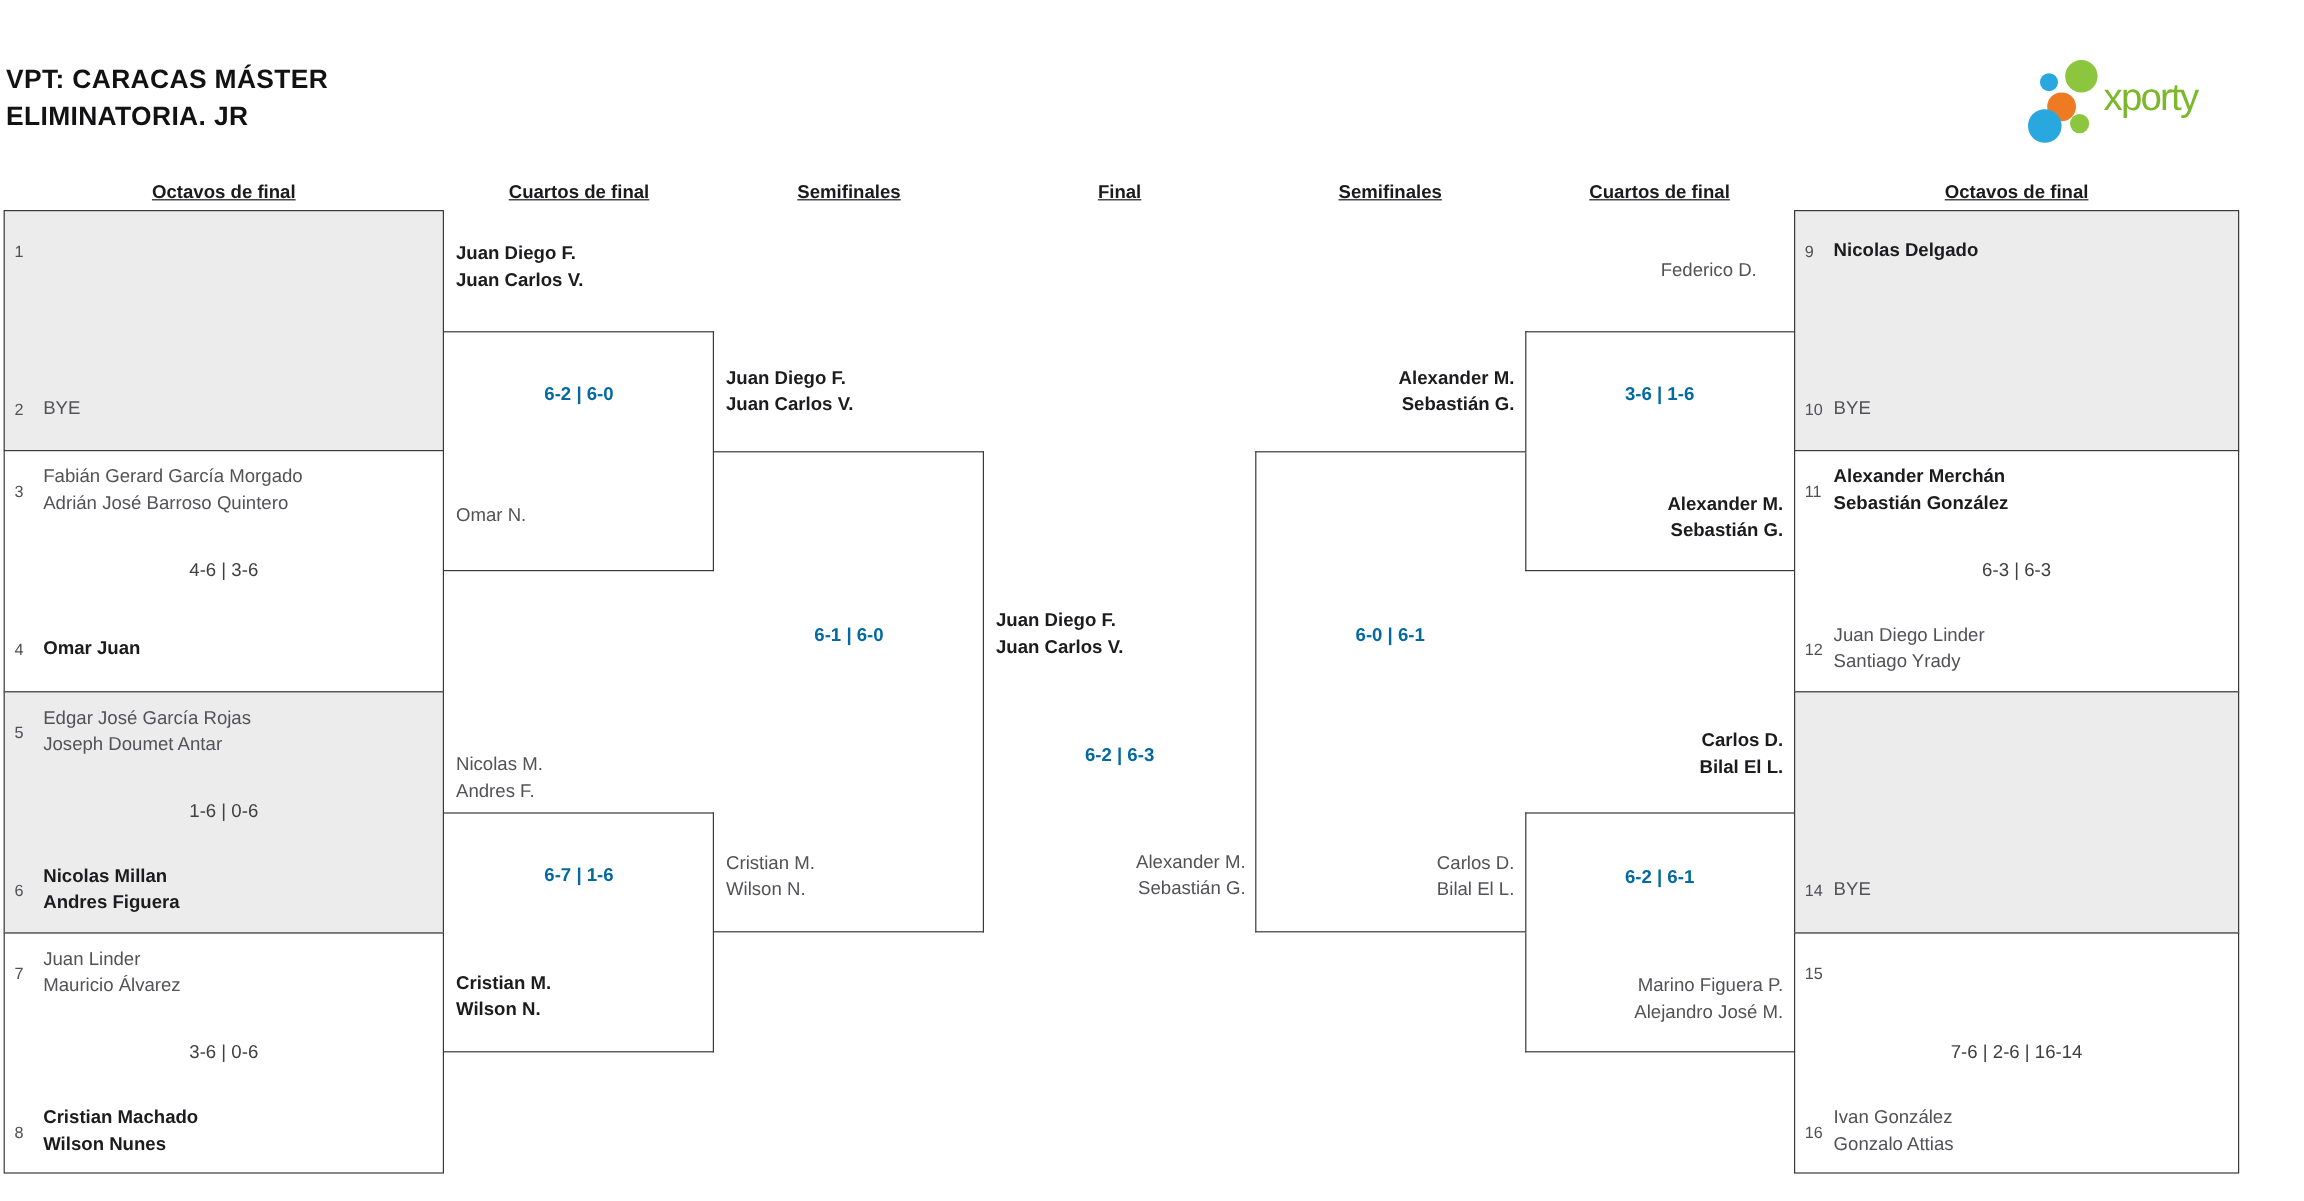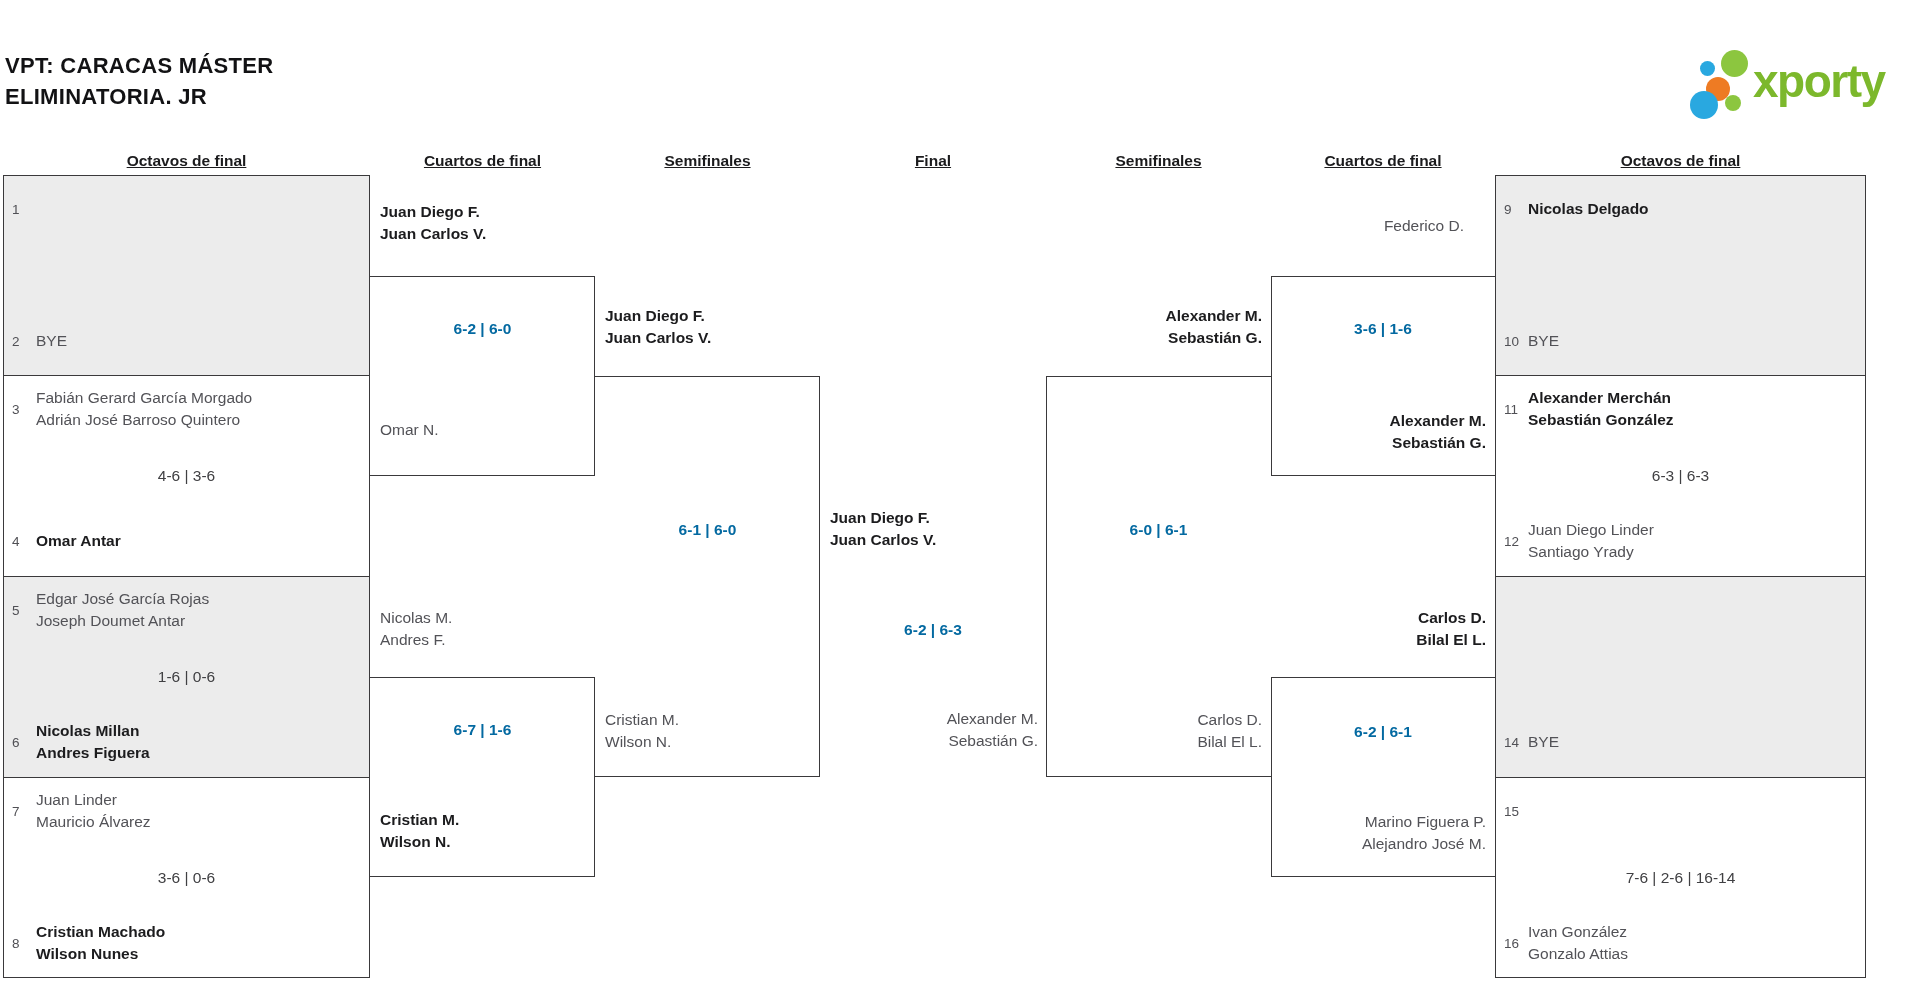--- a/index.html
+++ b/index.html
@@ -5,21 +5,21 @@
   html,body{margin:0;padding:0;background:#fff;}
   #canvas{position:relative;width:1920px;height:1001px;background:#fff;overflow:hidden;
           font-family:"Liberation Sans",sans-serif;margin-top:48px;-webkit-font-smoothing:antialiased;}
 
   
   .ttl{position:absolute;left:5px;top:2px;font-size:22px;font-weight:700;line-height:31px;
        color:#121214;letter-spacing:.3px;white-space:pre;}
 
   
   .dot{position:absolute;border-radius:50%;}
-  .wordmark{position:absolute;left:1753px;top:8px;font-size:46px;font-weight:700;
+  .wordmark{position:absolute;left:1753px;top:8px;font-size:32px;font-weight:400;
             letter-spacing:-1.5px;line-height:50px;}
 
   
   .hd{position:absolute;top:104px;text-align:center;font-size:15.5px;font-weight:600;color:#1b1b1d;text-decoration:underline;}
 
   
   .box{position:absolute;border:1px solid #3a393b;background:#fff;box-sizing:border-box;}
   .box.g{background:#ececec;}
   .tz{position:absolute;left:0;right:6px;display:flex;align-items:center;padding-left:8px;}
   .tza{top:0;height:66px;}
@@ -86,21 +86,21 @@
       <span class="seed">3</span>
       <span class="nm">
         <span class="ln">Fabián Gerard García Morgado</span>
         <span class="ln">Adrián José Barroso Quintero</span>
       </span>
     </div>
     <div class="sc">4-6 | 3-6</div>
     <div class="tz tzb">
       <span class="seed">4</span>
       <span class="nm w">
-        <span class="ln">Omar Antar</span>
+        <span class="ln">Omar Juan</span>
         <span class="ln"></span>
       </span>
     </div>
   </div>
 
   <div class="box g" style="left:3px;top:528px;width:367px;height:202px">
     <div class="tz tza">
       <span class="seed">5</span>
       <span class="nm">
         <span class="ln">Edgar José García Rojas</span>
@@ -206,21 +206,21 @@
   <div class="slot w" style="left:380px;top:153px">
     <span class="ln">Juan Diego F.</span>
     <span class="ln">Juan Carlos V.</span>
   </div>
   <div class="ssc" style="left:370px;top:270px;width:225px">6-2 | 6-0</div>
   <div class="slot" style="left:380px;top:371px">
     <span class="ln">Omar N.</span>
     <span class="ln"></span>
   </div>
 
-  <div class="slot" style="left:380px;top:559px">
+  <div class="slot" style="left:380px;top:579px">
     <span class="ln">Nicolas M.</span>
     <span class="ln">Andres F.</span>
   </div>
   <div class="ssc" style="left:370px;top:671px;width:225px">6-7 | 1-6</div>
   <div class="slot w" style="left:380px;top:761px">
     <span class="ln">Cristian M.</span>
     <span class="ln">Wilson N.</span>
   </div>
 
   <div class="slot ra" style="right:456px;top:167px">

